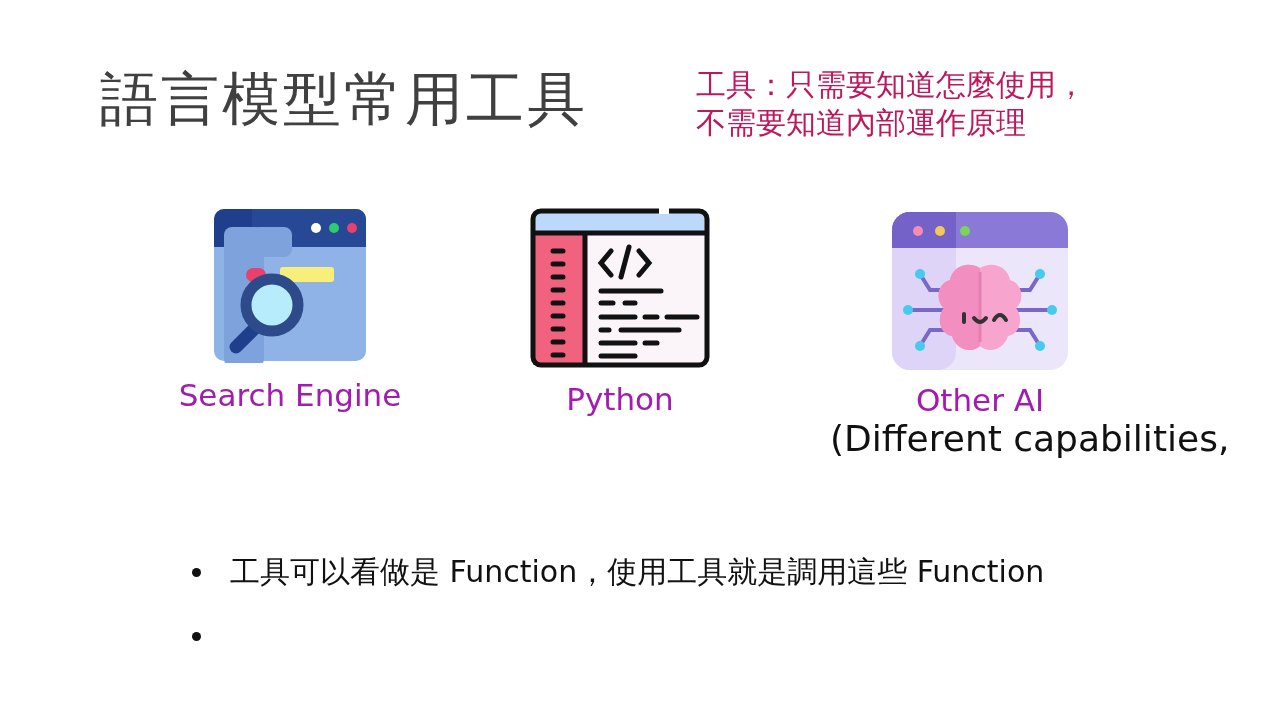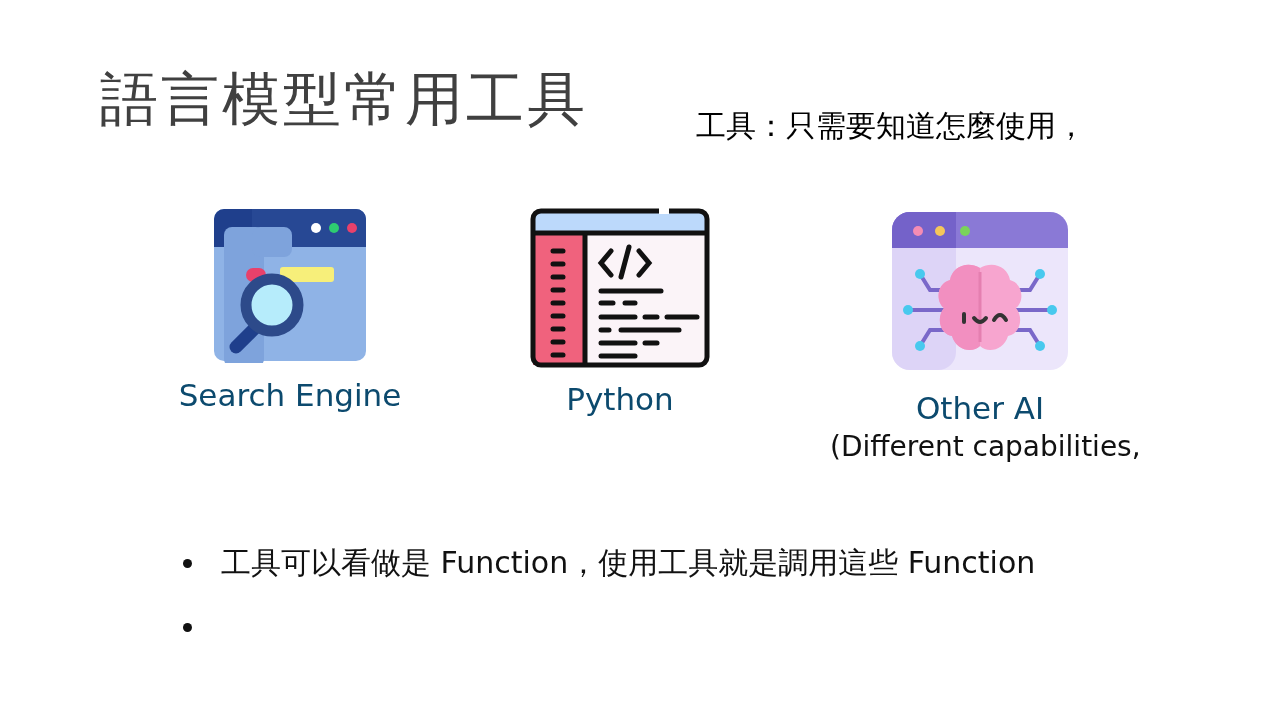--- a/index.html
+++ b/index.html
@@ -6,48 +6,49 @@
   body {
     width:1280px; height:720px; background:#ffffff; position:relative; overflow:hidden;
     font-family:"Liberation Sans","DejaVu Sans",sans-serif; color:#111;
   }
   .title {
     position:absolute; left:100px; top:70px; font-size:58px; letter-spacing:3px;
     font-family:"DejaVu Sans","Liberation Sans",sans-serif; font-weight:normal; color:#404040; line-height:1;
   }
   .subtitle {
     position:absolute; left:696px; top:66px; font-size:30px; line-height:38px;
-    font-family:"DejaVu Sans","Liberation Sans",sans-serif; color:#000000;margin-top:41px;
+    font-family:"DejaVu Sans","Liberation Sans",sans-serif; color:#be185d;
   }
   .tool {
     position:absolute; text-align:center;
   }
   .tool-label {
-    font-size:31px; color:#0c4a6e; font-family:"DejaVu Sans","Liberation Sans",sans-serif; white-space:nowrap;
+    font-size:31px; color:#a21caf; font-family:"DejaVu Sans","Liberation Sans",sans-serif; white-space:nowrap;
   }
   .tool-note {
-    font-size:28px; line-height:38px; color:#111; font-family:"DejaVu Sans","Liberation Sans",sans-serif; white-space:nowrap;
+    font-size:36px; line-height:38px; color:#111; font-family:"DejaVu Sans","Liberation Sans",sans-serif; white-space:nowrap;
   }
   .bullets {
-    position:absolute; left:172px; top:534px; margin:7px; padding:0; list-style:none;
+    position:absolute; left:172px; top:534px; margin:16px; padding:0; list-style:none;
     font-family:"DejaVu Sans","Liberation Sans",sans-serif; font-size:30px; color:#111;
   }
   .bullets li { position:relative; padding-left:42px; height:64px; line-height:44px; white-space:nowrap; }
   .bullet-dot {
     position:absolute; left:4px; top:18px; width:9px; height:9px; border-radius:50%; background:#111;
   }
   svg { display:block; }
 </style>
 </head>
 <body>
 
 <div class="title">語言模型常用工具</div>
 
 <div class="subtitle">
   <div>工具：只需要知道怎麼使用，</div>
+  <div>不需要知道內部運作原理</div>
 </div>
 
 <div class="tool" style="left:160px; top:207px; width:260px;">
   <div style="width:156px; height:156px; margin:0 auto;">
     <svg width="156" height="156" viewBox="0 0 156 156">
       <rect x="2" y="2" width="152" height="152" rx="10" fill="#8fb3e6"></rect>
       <path d="M12 2 H144 a10 10 0 0 1 10 10 V40 H2 V12 a10 10 0 0 1 10 -10z" fill="#1f3f8c"></path>
       <path d="M40 2 H144 a10 10 0 0 1 10 10 V40 H40z" fill="#2d4f9a" opacity="0.6"></path>
       <rect x="12" y="20" width="40" height="140" rx="8" fill="#7ea3dc"></rect>
       <rect x="40" y="20" width="40" height="30" rx="8" fill="#7ea3dc"></rect>
@@ -130,21 +131,21 @@
           <circle cx="150" cy="136" r="5"></circle>
       </g>
       <path d="M90 58 C76 50 62 58 60 70 C46 74 46 92 54 98 C46 108 50 124 62 126 C66 140 82 144 90 136 C98 144 114 140 118 126 C130 124 134 108 126 98 C134 92 134 74 120 70 C118 58 104 50 90 58z" fill="#f7a5cf"></path>
       <path d="M90 58 C76 50 62 58 60 70 C46 74 46 92 54 98 C46 108 50 124 62 126 C66 140 82 144 90 136z" fill="#f28fc0"></path>
       <line x1="90" y1="62" x2="90" y2="132" stroke="#e57fb0" stroke-width="3"></line>
       <line x1="74" y1="104" x2="74" y2="112" stroke="#333" stroke-width="4" stroke-linecap="round"></line>
       <path d="M84 108 Q90 116 96 108" stroke="#333" stroke-width="4" fill="none" stroke-linecap="round"></path>
       <path d="M104 110 Q110 100 116 110" stroke="#333" stroke-width="4" fill="none" stroke-linecap="round"></path>
     </svg>
   </div>
-  <div class="tool-label" style="margin-top:18px;">Other AI</div>
+  <div class="tool-label" style="margin-top:10px;">Other AI</div>
   <div class="tool-note" style="margin-top:2px;">
     <div>(Different capabilities,</div>
   </div>
 </div>
 
 <ul class="bullets">
   <li>
     <span class="bullet-dot"></span>
     <span>工具可以看做是 Function，使用工具就是調用這些 Function</span>
   </li>

